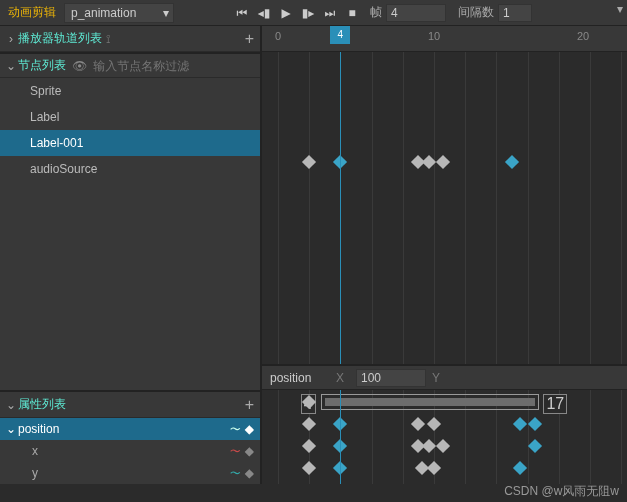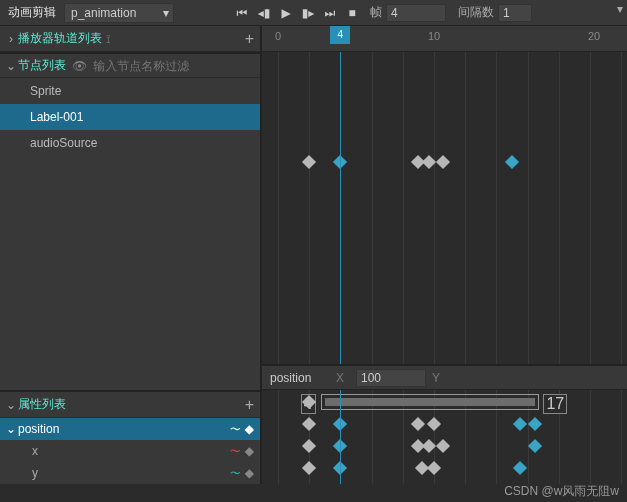--- a/index.html
+++ b/index.html
@@ -1,18 +1,18 @@
 <!DOCTYPE html>
 <html><head>
 <meta charset="utf-8">
 <style>
   * { box-sizing: border-box; margin: 0; padding: 0; font-family: Arial, sans-serif; font-size: 12px; }
   body { background: #2b2b2b; color: #aaa; width: 627px; height: 502px; overflow: hidden; position: relative; }
   .toolbar { height: 26px; background: #383838; display: flex; align-items: center; border-bottom: 1px solid #222; }
-  .tb-label { padding: 0 8px; color: #e5e5e5; }
+  .tb-label { padding: 0 8px; color: #eab308; }
   .tb-select { background: #444; border: 1px solid #333; color: #ccc; padding: 2px 20px 2px 6px; min-width: 110px; height: 20px; position: relative; }
   .tb-chev { position: absolute; right: 4px; top: 2px; }
   .tb-controls { margin-left: 60px; display: flex; gap: 6px; align-items: center; }
   .tb-btn { width: 16px; height: 16px; display: flex; align-items: center; justify-content: center; color: #ccc; cursor: pointer; }
   .tb-frame { margin-left: 10px; display: flex; align-items: center; gap: 4px;}
   .tb-input { background: #444; border: 1px solid #333; color: #ccc; width: 60px; height: 18px; padding: 0 4px; }
   .main { display: flex; height: calc(100% - 26px - 18px); }
   .left { width: 262px; background: #383838; border-right: 2px solid #222; display: flex; flex-direction: column; }
   .right { flex: 1; background: #2b2b2b; position: relative; display: flex; flex-direction: column;}
   .panel-hdr { height: 26px; display: flex; align-items: center; padding: 0 6px; background: #383838; border-bottom: 1px solid #2a2a2a;}
@@ -94,20 +94,23 @@
     <div class="panel-hdr" style="border-top:2px solid #222">
       <span class="chev">⌄</span>
       <span class="hdr-title">节点列表</span>
       <span class="eye">👁</span>
       <input class="filter" placeholder="输入节点名称过滤" style="">
     </div>
     <div class="tree">
       <div class="tree-item child">
           <span>Sprite</span>
         </div>
+      <div class="tree-item child">
+          <span>Label</span>
+        </div>
       <div class="tree-item child selected">
           <span>Label-001</span>
         </div>
       <div class="tree-item child">
           <span>audioSource</span>
         </div>
     </div>
     <div class="topflex"></div>
     <div class="prop-panel">
       <div class="panel-hdr">
@@ -132,21 +135,21 @@
         <span class="wave2">〜</span>
         <span class="diam-icon">◆</span>
       </div>
     </div>
   </div>
 
   <div class="right">
     <div class="ruler" id="ruler">
         <span class="ruler-tick" style="left: 16px;">0</span>
         <span class="ruler-tick" style="left: 172px;">10</span>
-        <span class="ruler-tick" style="left: 332px;">20</span>
+        <span class="ruler-tick" style="left: 321px;">20</span>
         <div class="playhead-marker" style="left: 78.4px;">4</div>
       </div>
     <div class="canvas" id="canvas">
         <div class="vline" style="left: 16px;"></div>
         <div class="vline" style="left: 47.2px;"></div>
         <div class="vline" style="left: 78.4px;"></div>
         <div class="vline" style="left: 109.6px;"></div>
         <div class="vline" style="left: 140.8px;"></div>
         <div class="vline" style="left: 172px;"></div>
         <div class="vline" style="left: 203.2px;"></div>

